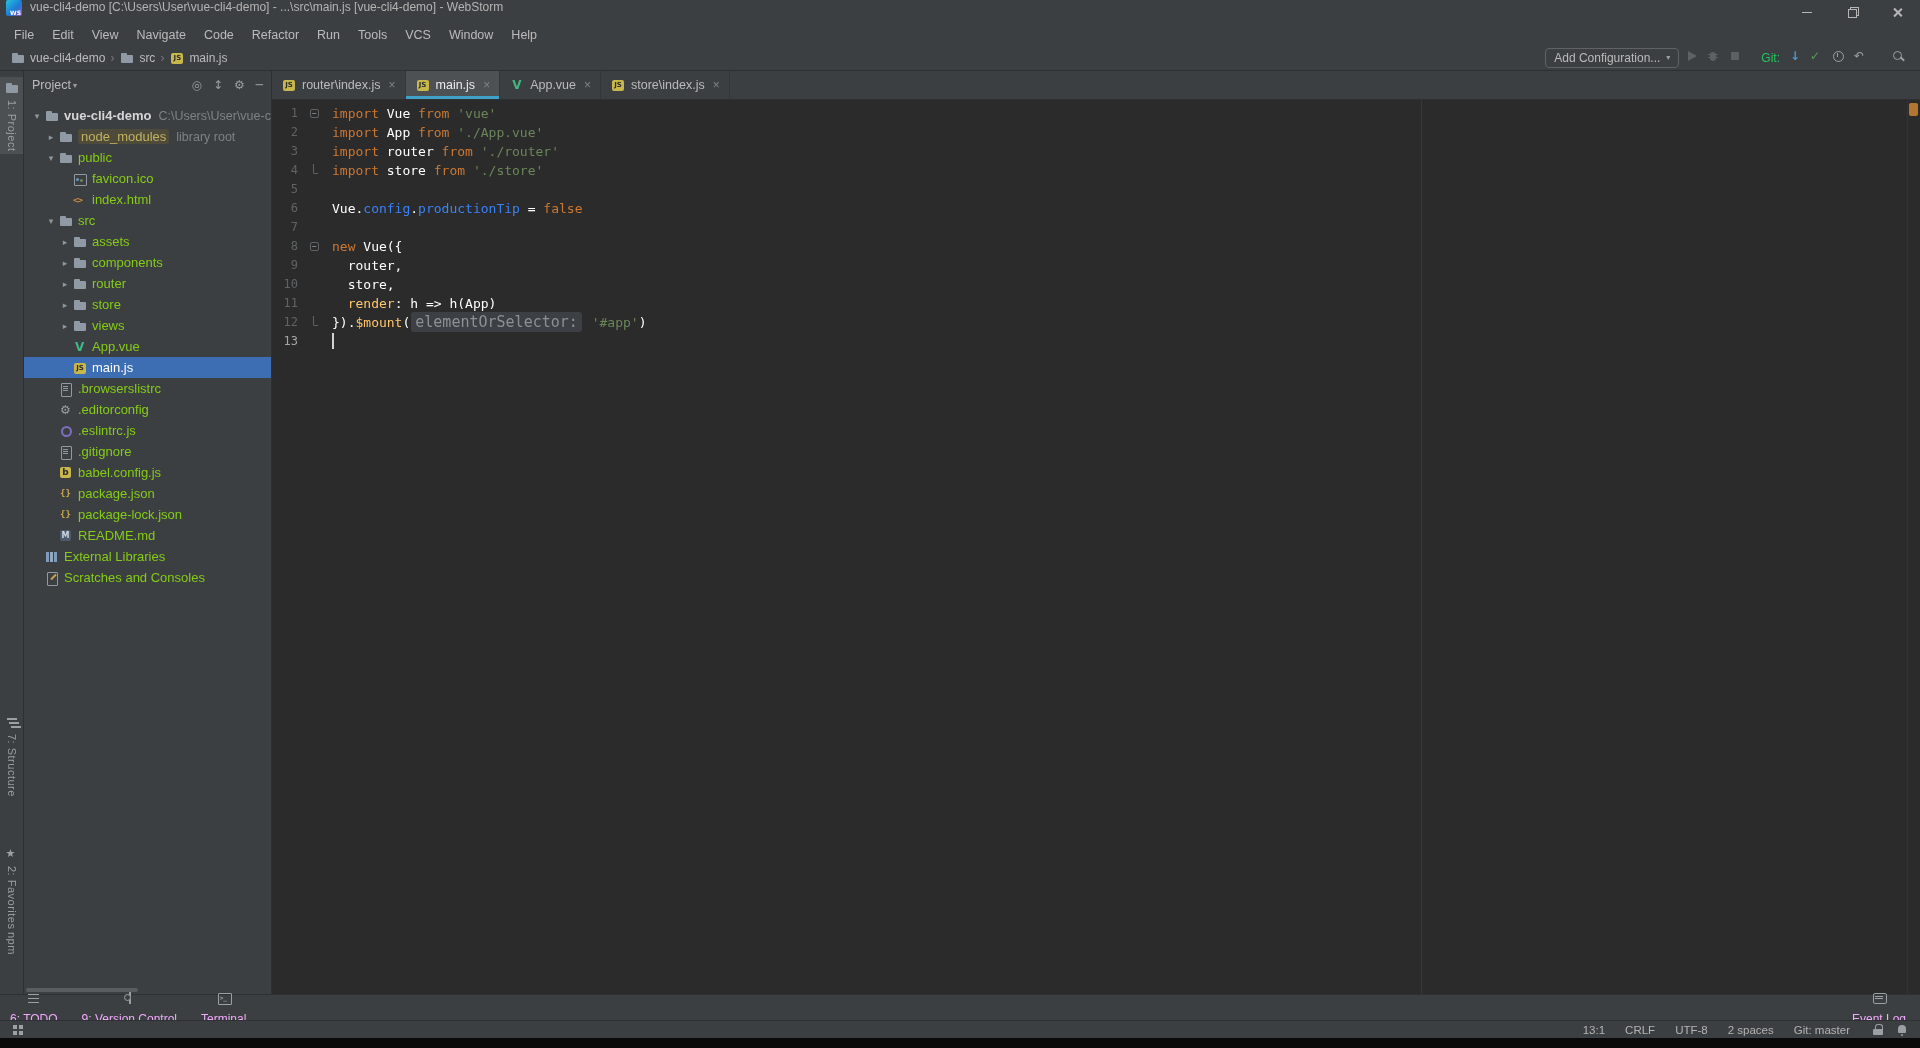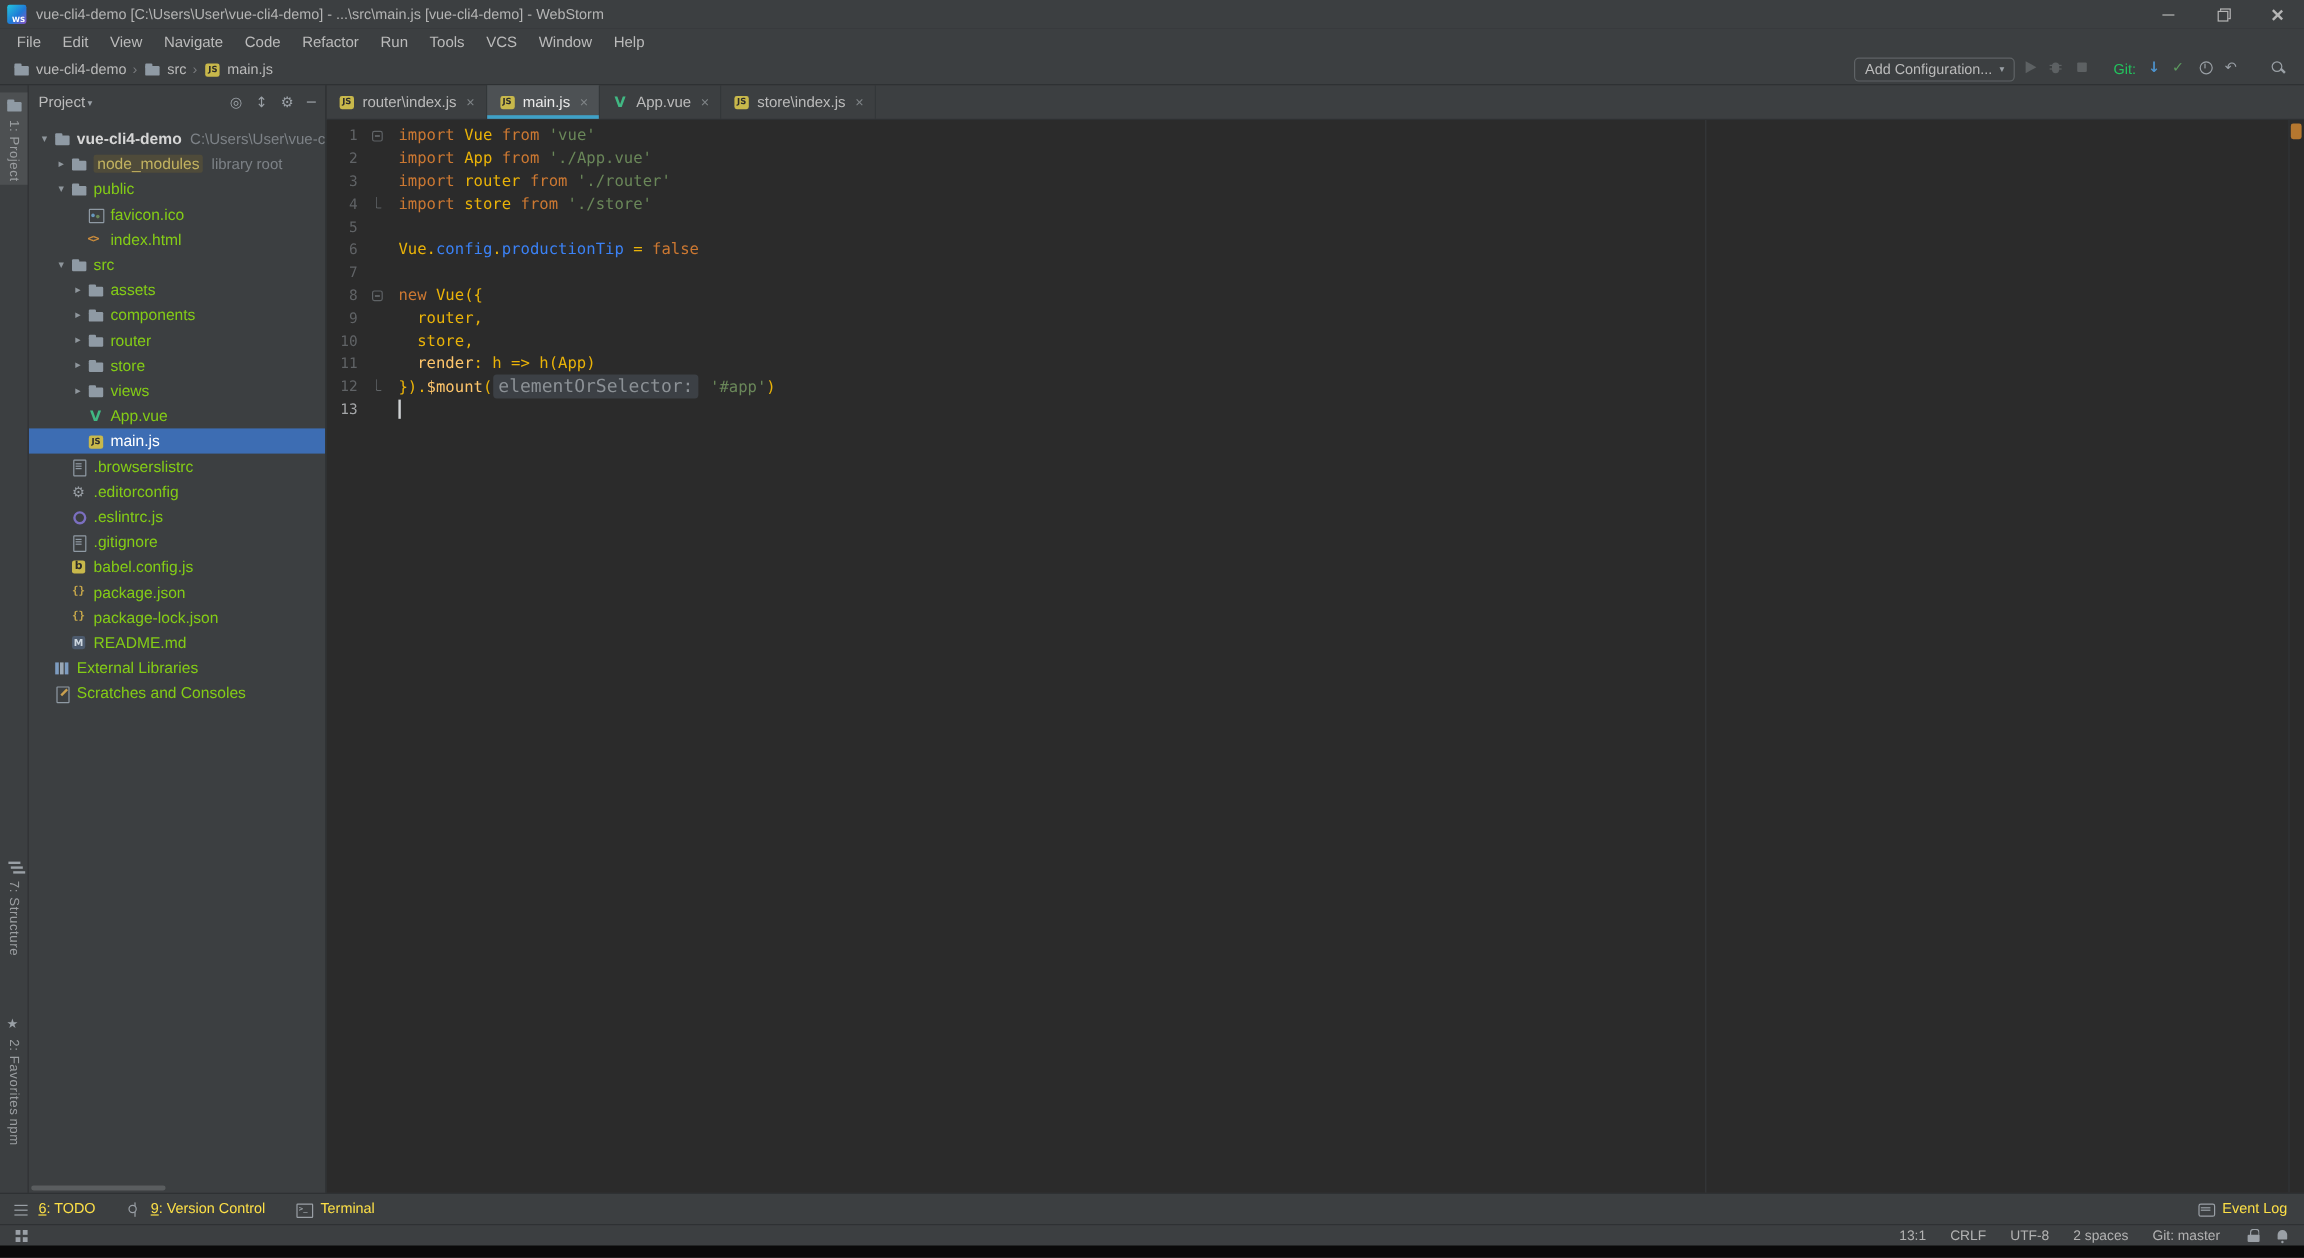--- a/index.html
+++ b/index.html
@@ -1,21 +1,21 @@
 <!DOCTYPE html>
 <html><head>
 <meta charset="utf-8">
 <style>
   * { box-sizing: border-box; margin: 0; padding: 0; }
   html,body { width:1920px; height:1048px; overflow:hidden; }
   body { background:#2b2b2b; font-family:"Liberation Sans","DejaVu Sans",sans-serif; font-size:13px; color:#bbbbbb; }
   .app { width:1920px; height:1048px; display:flex; flex-direction:column; }
 
   
-  .titlebar { height:24px; background:#3c3f41; display:flex; align-items:center; flex:none; }
+  .titlebar { height:24px; background:#3c3f41; display:flex; align-items:flex-start; flex:none; }
   .ws-logo { width:16px; height:16px; margin-left:6px; border-radius:2px; position:relative; flex:none;
              background:linear-gradient(135deg,#24c5dd,#1f7ad6 55%,#8a53c5); }
   .ws-logo::after { content:"WS"; position:absolute; right:1px; bottom:0; font:bold 6px/7px "DejaVu Sans",sans-serif; color:#fff; }
   .title-text { margin-left:8px; font-size:12px; color:#b4b4b4; white-space:nowrap; overflow:hidden; }
   .win-btns { margin-left:auto; display:flex; height:100%; }
   .win-btn { width:45px; height:100%; position:relative; }
   .ic-min::before { content:""; position:absolute; left:17px; top:12px; width:10px; height:1px; background:#b6b6b6; }
   .ic-restore::before { content:""; position:absolute; left:20px; top:7px; width:7px; height:7px; border:1px solid #b6b6b6; }
   .ic-restore::after  { content:""; position:absolute; left:18px; top:9px; width:7px; height:7px; border:1px solid #b6b6b6; background:#3c3f41; }
   .ic-close-w::before,.ic-close-w::after { content:""; position:absolute; left:22px; top:7px; width:1.5px; height:11px; background:#b6b6b6; }
@@ -76,27 +76,27 @@
   .analysis-marker { position:absolute; top:3px; right:2px; width:9px; height:13px; background:#b5772f; border-radius:2px; }
   .code-lines { position:absolute; top:4px; left:0; right:14px; }
   .code-row { display:flex; height:19px; line-height:19px; }
   .gutter { width:34px; text-align:right; color:#606366; flex:none; padding-right:8px; font-size:12px; }
   .gutter.cur { color:#a4a6a8; }
   .foldcol { width:18px; flex:none; position:relative; }
   .fold-start { position:absolute; left:4px; top:5px; width:9px; height:9px; border:1px solid #5f6366; border-radius:2px; color:#9aa0a6; font-size:8px; line-height:7px; text-align:center; }
   .fold-end { position:absolute; left:7px; top:3px; width:5px; height:10px; border-left:1px solid #5f6366; border-bottom:1px solid #5f6366; border-radius:0 0 0 2px; }
   .code-text { white-space:pre; color:#a9b7c6; padding-left:8px; }
   .tk-k { color:#cc7832; } .tk-s { color:#6a8759; } .tk-m { color:#3b82f6; }
-  .tk-f { color:#ffc66b; } .tk-p { color:#eab308; }
+  .tk-f { color:#ffc66b; } .tk-p { color:#ffffff; }
   .tk-h { background:#3c4045; color:#8c9196; border-radius:3px; padding:1px 4px; font-size:15px; margin:0 2px 0 1px; }
   .caret { position:absolute; left:60px; top:233px; width:2px; height:16px; background:#d0d3d5; }
 
   
   .tool-footer { height:26px; background:#3c3f41; border-top:1px solid #2e3133; display:flex; align-items:center; padding:0 10px; font-size:12px; flex:none; }
-  .footer-item { display:flex; align-items:flex-start; gap:6px; margin-right:24px; color:#fde047; }
+  .footer-item { display:flex; align-items:center; gap:6px; margin-right:24px; color:#f0abfc;flex-direction:column; }
   .footer-right { margin-left:auto; display:flex; align-items:center; gap:6px; margin-right:4px; }
   .mn { text-decoration:underline; }
 
   
   .statusbar { height:18px; background:#3c3f41; border-top:1px solid #2e3133; display:flex; align-items:center; padding:0 10px; font-size:11.5px; flex:none; }
   .status-right { margin-left:auto; display:flex; align-items:center; gap:20px; color:#b3b3b3; }
   .status-icons { display:flex; gap:8px; align-items:center; }
 
   .taskbar-sliver { height:10px; background:#0a0a0a; flex:none; }
 

